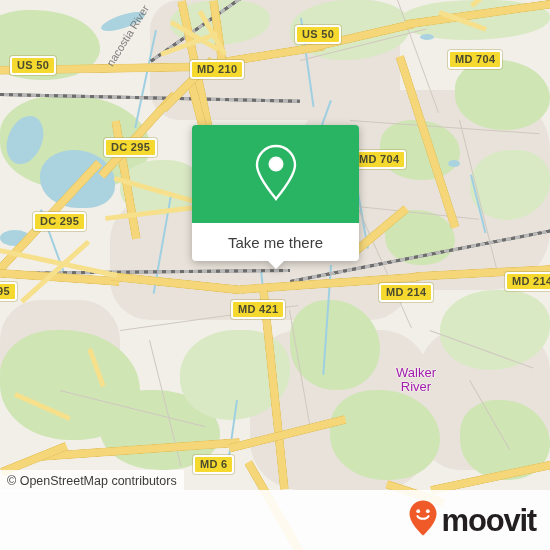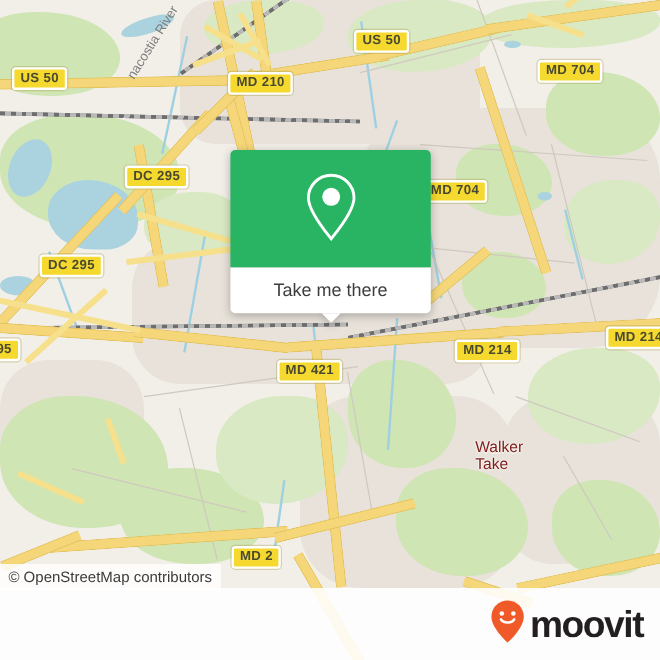--- a/index.html
+++ b/index.html
@@ -28,21 +28,21 @@
 
   
   .shield{
     position:absolute;display:flex;align-items:center;justify-content:center;
     background:#f6d92e;border:2px solid #ffffff;border-radius:3px;
     color:#4a4a30;font-weight:bold;font-size:11px;letter-spacing:.3px;
     padding:1px 5px 2px 5px;white-space:nowrap;line-height:12px;
     box-shadow:0 0 0 1px rgba(160,150,60,.35);
   }
   .placelabel{
-    position:absolute;color:#7f1d1d;font-size:13px;text-align:left;
+    position:absolute;color:#a21caf;font-size:13px;text-align:center;
     line-height:14px;white-space:nowrap;text-shadow:
       1px 0 0 #f2efe9,-1px 0 0 #f2efe9,0 1px 0 #f2efe9,0 -1px 0 #f2efe9;
   }
   .riverlabel{
     position:absolute;color:#7d7d7d;font-size:11px;white-space:nowrap;
     transform-origin:0 0;
   }
 
   
   #popup{position:absolute;left:192px;top:125px;width:167px;height:136px;
@@ -174,35 +174,35 @@
     <div class="mot2" style="left:440px;top:10px;width:50px;transform:rotate(20deg);"></div>
     <div class="mot2" style="left:470px;top:4px;width:50px;transform:rotate(-40deg);"></div>
     <div class="mot" style="left:350px;top:250px;width:70px;transform:rotate(-40deg);"></div>
     <div class="mot2" style="left:92px;top:348px;width:40px;transform:rotate(70deg);"></div>
     <div class="mot2" style="left:16px;top:392px;width:60px;transform:rotate(24deg);"></div>
 
     <div class="riverlabel" style="left:104px;top:62px;transform:rotate(-58deg);">nacostia River</div>
 
     <div class="placelabel" style="left:396px;top:366px;">
       <div>Walker</div>
-      <div>Take</div>
+      <div>River</div>
     </div>
 
     <div class="shield" style="left:10px;top:56px;">US 50</div>
     <div class="shield" style="left:295px;top:25px;">US 50</div>
     <div class="shield" style="left:190px;top:60px;">MD 210</div>
     <div class="shield" style="left:448px;top:50px;">MD 704</div>
     <div class="shield" style="left:352px;top:150px;">MD 704</div>
     <div class="shield" style="left:104px;top:138px;">DC 295</div>
     <div class="shield" style="left:33px;top:212px;">DC 295</div>
     <div class="shield" style="left:-10px;top:282px;">95</div>
     <div class="shield" style="left:231px;top:300px;">MD 421</div>
     <div class="shield" style="left:379px;top:283px;">MD 214</div>
     <div class="shield" style="left:505px;top:272px;">MD 214</div>
-    <div class="shield" style="left:193px;top:455px;">MD 2</div>
+    <div class="shield" style="left:193px;top:455px;">MD 6</div>
   </div>
 
   <div id="attrib">© OpenStreetMap contributors</div>
 
   <div id="popup">
     <div id="popup-body">
       <span>
         <svg width="48" height="60" viewBox="0 0 48 60" aria-hidden="true">
           <path d="M24 4 C13.5 4 5 12.5 5 23 C5 34 20 52 24 57 C28 52 43 34 43 23 C43 12.5 34.5 4 24 4 Z" fill="none" stroke="#ffffff" stroke-width="2.4"></path>
           <circle cx="24" cy="22" r="7.5" fill="#ffffff"></circle>

